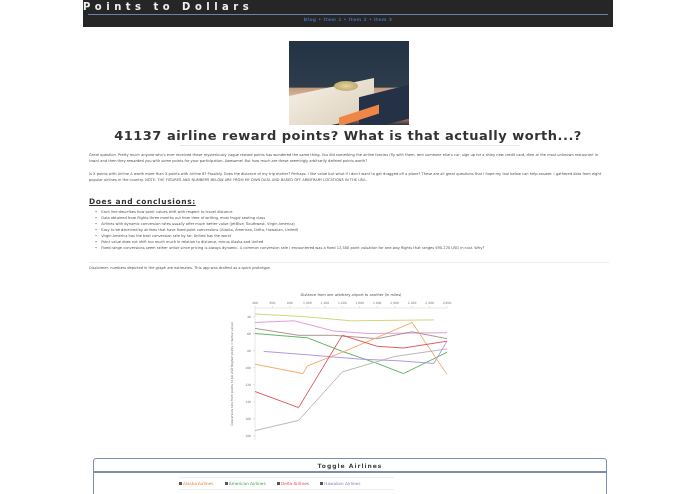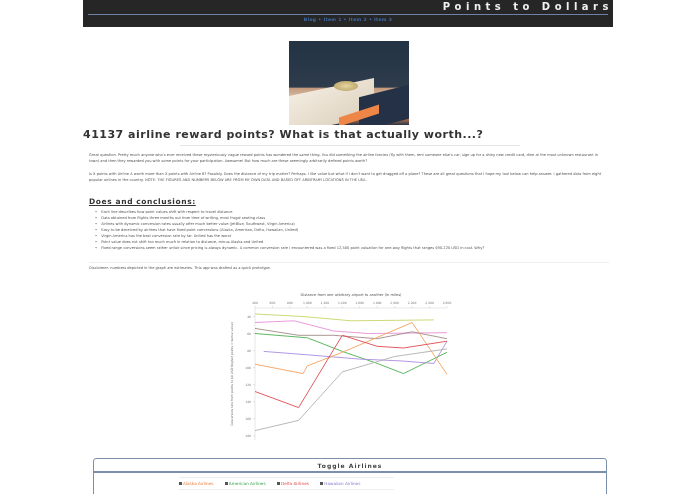--- a/index.html
+++ b/index.html
@@ -1,33 +1,33 @@
 <!DOCTYPE html>
 <html><head>
 <meta charset="utf-8">
 <style>
   * { box-sizing: border-box; margin: 0; padding: 0; }
   html, body { width: 695px; height: 494px; overflow: hidden; background: #ffffff; }
   body { font-family: "DejaVu Sans", sans-serif; color: #333; position: relative; }
 
   .header { position: absolute; left: 83px; top: 0; width: 530px; height: 27px; background: #262626; }
-  .site-title { position: absolute; left: 0; right: 0; top: 1px; text-align: right; color: #f0f0f0; font-size: 10px; font-weight: bold; letter-spacing: 4.5px; }
+  .site-title { position: absolute; left: 0; right: 0; top: 1px; text-align: left; color: #f0f0f0; font-size: 10px; font-weight: bold; letter-spacing: 4.5px; }
   .header-rule { position: absolute; left: 5px; right: 5px; top: 14px; height: 1px; background: #6c82a6; }
   .nav { position: absolute; left: 0; right: 0; top: 17px; text-align: center; font-size: 4.5px; color: #3f6aa8; font-weight: bold; letter-spacing: 0.3px; }
   .nav span { cursor: pointer; }
   .nav .sep { color: #3f6aa8; margin: 0 2px; }
 
   .hero { position: absolute; left: 289px; top: 41px; width: 120px; height: 84px; overflow: hidden;
           background: linear-gradient(180deg, #233344 0%, #2e3c4c 55%, #c49a7d 56%, #e0d4c0 75%, #e98b52 90%, #2a3444 100%); }
   .hero .ticket { position: absolute; left: 0; top: 46px; width: 85px; height: 38px; background: linear-gradient(160deg,#f2ebe0,#ddd1bd); transform: skewY(-12deg); }
   .hero .stripe { position: absolute; left: 50px; top: 70px; width: 40px; height: 9px; background: #ee8648; transform: skewY(-18deg); }
   .hero .coin { position: absolute; left: 45px; top: 40px; width: 24px; height: 10px; border-radius: 50%; background: radial-gradient(#e4d5a0,#b39a5c); }
   .hero .passport { position: absolute; left: 70px; top: 50px; width: 50px; height: 34px; background: #243147; transform: skewY(-14deg); }
 
-  .page-title { position: absolute; left: 83px; width: 530px; top: 128px; text-align: left; font-size: 11px; color: #333; letter-spacing: 0.5px; }
+  .page-title { position: absolute; left: 83px; width: 530px; top: 128px; text-align: center; font-size: 13px; color: #333; letter-spacing: 0.5px; }
   .title-rule { position: absolute; left: 180px; width: 340px; top: 145px; height: 1px; background: #e6e6e6; }
 
   .para { position: absolute; left: 89px; width: 520px; font-size: 3.6px; line-height: 6px; color: #555; }
   .notes-heading { position: absolute; left: 89px; top: 197px; font-size: 7.5px; color: #333; text-decoration: underline; letter-spacing: 0.6px; }
   .notes-list { position: absolute; left: 95px; top: 209px; width: 515px; list-style: none; font-size: 3.6px; line-height: 6px; color: #555; }
   .notes-list li::before { content: "•"; margin-right: 4px; color: #333; }
   .notes-rule { position: absolute; left: 89px; width: 520px; top: 262px; height: 1px; background: #eee; }
   .disclaimer { position: absolute; left: 89px; top: 266px; font-size: 3.6px; color: #555; }
 
   .chart { position: absolute; left: 225px; top: 288px; width: 235px; height: 160px; }

